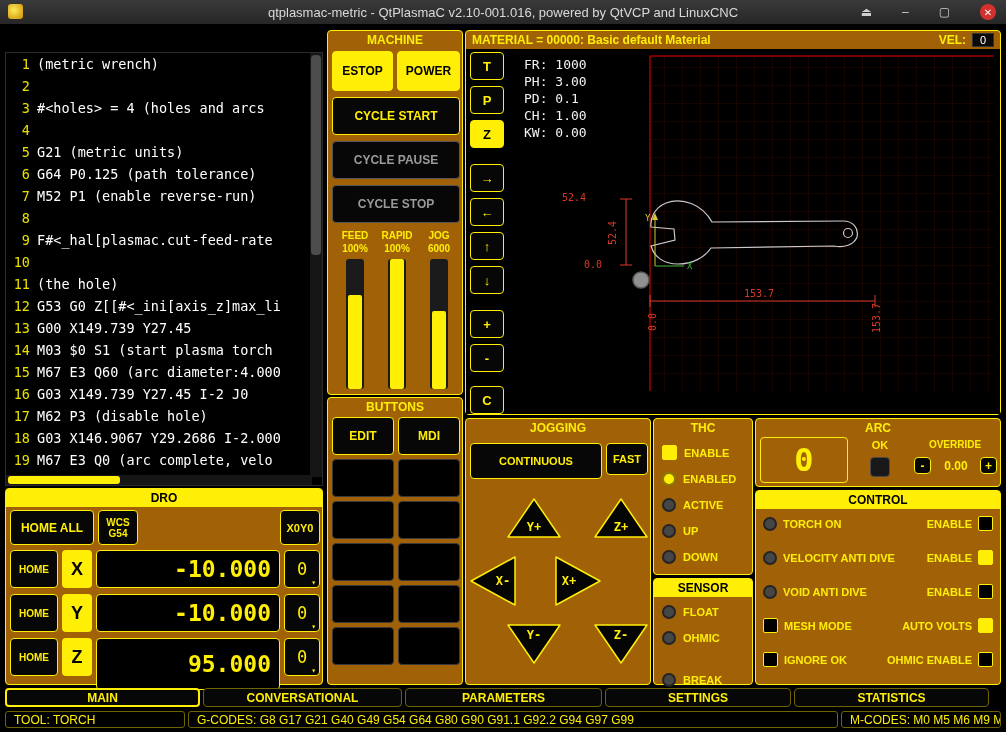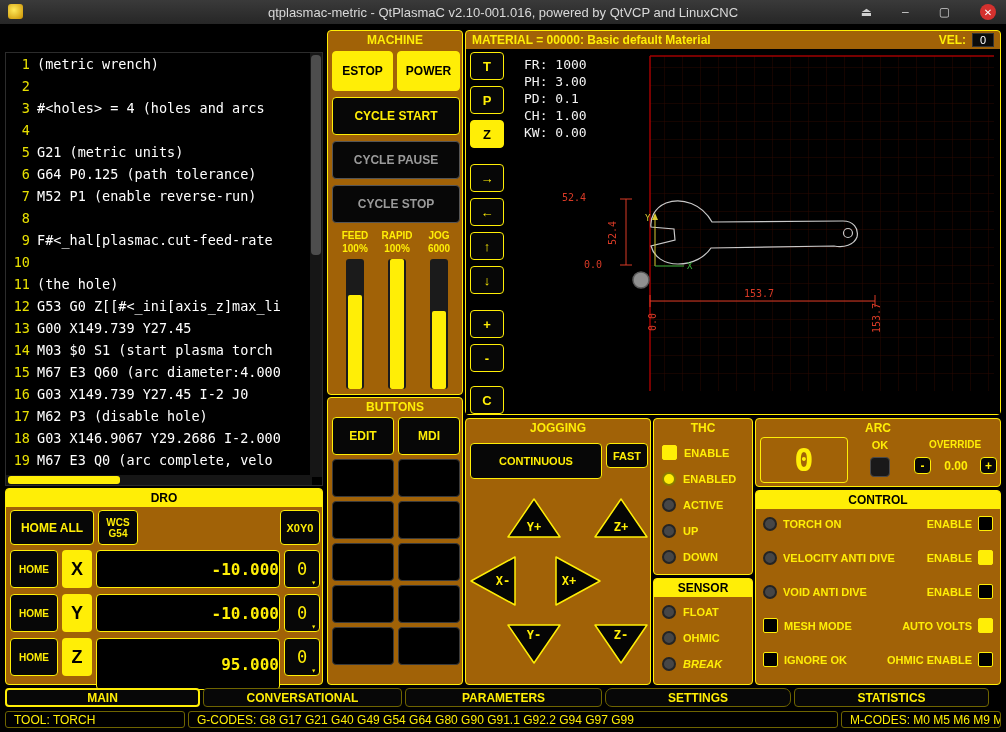--- a/index.html
+++ b/index.html
@@ -45,22 +45,22 @@
   .grow { display:flex; height:22px; line-height:22px; white-space:nowrap; overflow:hidden; }
   .gnum { width:24px; text-align:right; color:#e8e000; flex:0 0 24px; }
   .gtxt { color:#ffffff; padding-left:7px; }
   .vscroll { position:absolute; right:0; top:0; width:12px; height:424px; background:#161616; }
   .vthumb { position:absolute; left:1px; top:2px; width:10px; height:200px; background:#4d4d4d; border-radius:4px; }
   .hscroll { position:absolute; left:0; bottom:0; width:306px; height:10px; background:#161616; }
   .hthumb { position:absolute; left:2px; top:1px; width:112px; height:8px; background:var(--y); border-radius:3px; }
 
   
   .dro-val { background:#000; border:1px solid var(--y); border-radius:4px; color:var(--y);
-             font-family:"DejaVu Sans Mono", monospace; font-size:16px; font-weight:bold;
-             display:flex; align-items:center; justify-content:flex-end; }
+             font-family:"DejaVu Sans Mono", monospace; font-size:23px; font-weight:bold;
+             display:flex; align-items:center; justify-content:flex-end; padding-right:8px; }
   .axis-letter { background:var(--y); color:#000; font-size:18px; font-weight:bold;
                  border-radius:4px; display:flex; align-items:center; justify-content:center; }
   .offset-box { background:#070707; border:1px solid var(--y); border-radius:4px; color:var(--y);
                 font-family:"DejaVu Sans Mono", monospace; font-size:17px; display:flex;
                 align-items:center; justify-content:center; position:relative; }
   .offset-box .chev { position:absolute; right:3px; bottom:0px; font-size:8px; color:var(--y); }
 
   
   .slabel { position:absolute; width:44px; text-align:center; color:var(--y); font-size:10px;
             font-weight:bold; line-height:13px; }
@@ -361,21 +361,21 @@
   <div class="btn viewbtn" style="top:198px;">←</div>
   <div class="btn viewbtn" style="top:232px;">↑</div>
   <div class="btn viewbtn" style="top:266px;">↓</div>
   <div class="btn viewbtn" style="top:310px;">+</div>
   <div class="btn viewbtn" style="top:344px;">-</div>
   <div class="btn viewbtn" style="top:386px;">C</div>
 
   <div class="panel" style="left:465px; top:418px; width:186px; height:267px;">
     <div class="phead">JOGGING</div>
     <div class="btn" style="position:absolute; left:4px; top:24px; width:132px; height:36px; font-size:11px;">CONTINUOUS</div>
-    <div class="btn" style="position:absolute; left:140px; top:24px; width:42px; height:25px; font-size:11px;">FAST</div>
+    <div class="btn" style="position:absolute; left:140px; top:24px; width:42px; height:32px; font-size:11px;">FAST</div>
     <svg width="186" height="203" viewBox="0 0 186 203" style="position:absolute; left:0; top:64px;">
       <g stroke="#ffee06" stroke-width="1.5" stroke-linejoin="round" fill="#050505" font-family="Liberation Sans, sans-serif" font-size="12" font-weight="bold" text-anchor="middle">
         <g>
           <polygon points="42,54 94,54 68,16"></polygon>
           <text x="68" y="48" stroke="none" fill="#ffee06">Y+</text>
         </g>
         <g>
           <polygon points="129,54 181,54 155,16"></polygon>
           <text x="155" y="48" stroke="none" fill="#ffee06">Z+</text>
         </g>
@@ -426,21 +426,21 @@
   <div class="panel" style="left:653px; top:578px; width:100px; height:107px;">
     <div class="phead filled">SENSOR</div>
     <div class="rowline" style="top:26px;">
       <span class="led"></span>
       <span>FLOAT</span>
     </div>
     <div class="rowline" style="top:52px;">
       <span class="led"></span>
       <span>OHMIC</span>
     </div>
-    <div class="rowline" style="top:78px;font-style:italic;">
+    <div class="rowline" style="top:94px;">
       <span class="led"></span>
       <span>BREAK</span>
     </div>
   </div>
 
   <div class="panel" style="left:755px; top:418px; width:246px; height:69px;">
     <div class="phead">ARC</div>
     <div style="position:absolute; left:4px; top:18px; width:88px; height:46px; border:1px solid var(--y); border-radius:4px; display:flex; align-items:center; justify-content:center; color:var(--y); font-family:'DejaVu Sans Mono',monospace; font-size:32px; font-weight:bold;">0</div>
     <div style="position:absolute; left:100px; top:20px; width:48px; text-align:center; color:var(--y); font-size:11px; font-weight:bold;">OK</div>
     <div style="position:absolute; left:114px; top:38px; width:20px; height:20px; background:#191919; border:1px solid #4a4a4a; border-radius:4px;"></div>
@@ -481,21 +481,21 @@
       <span>IGNORE OK</span>
       <span class="rlabel">OHMIC ENABLE</span>
       <span class="checkbox"></span>
     </div>
   </div>
 
   <div class="tabbar">
     <div class="tab active" style="width:195px;">MAIN</div>
     <div class="tab" style="width:199px;">CONVERSATIONAL</div>
     <div class="tab" style="width:197px;">PARAMETERS</div>
-    <div class="tab" style="width:186px;border-radius:7px;">SETTINGS</div>
+    <div class="tab" style="width:186px;">SETTINGS</div>
     <div class="tab" style="width:195px;">STATISTICS</div>
   </div>
 
   <div class="statusbar">
     <div class="statbox" style="width:180px;">TOOL:  TORCH</div>
     <div class="statbox" style="width:650px;">G-CODES:  G8 G17 G21 G40 G49 G54 G64 G80 G90 G91.1 G92.2 G94 G97 G99</div>
     <div class="statbox" style="flex:1;">M-CODES:  M0 M5 M6 M9 M48 M52 M53</div>
   </div>
 
 </div>

